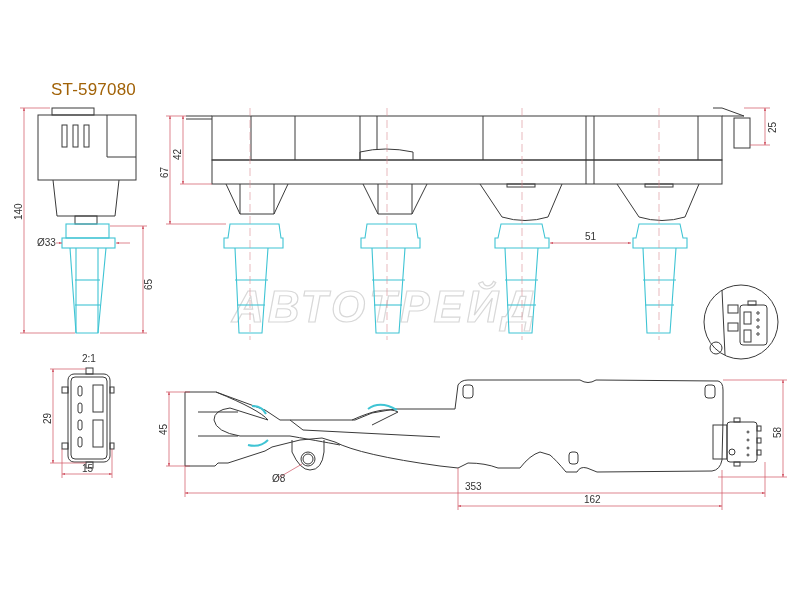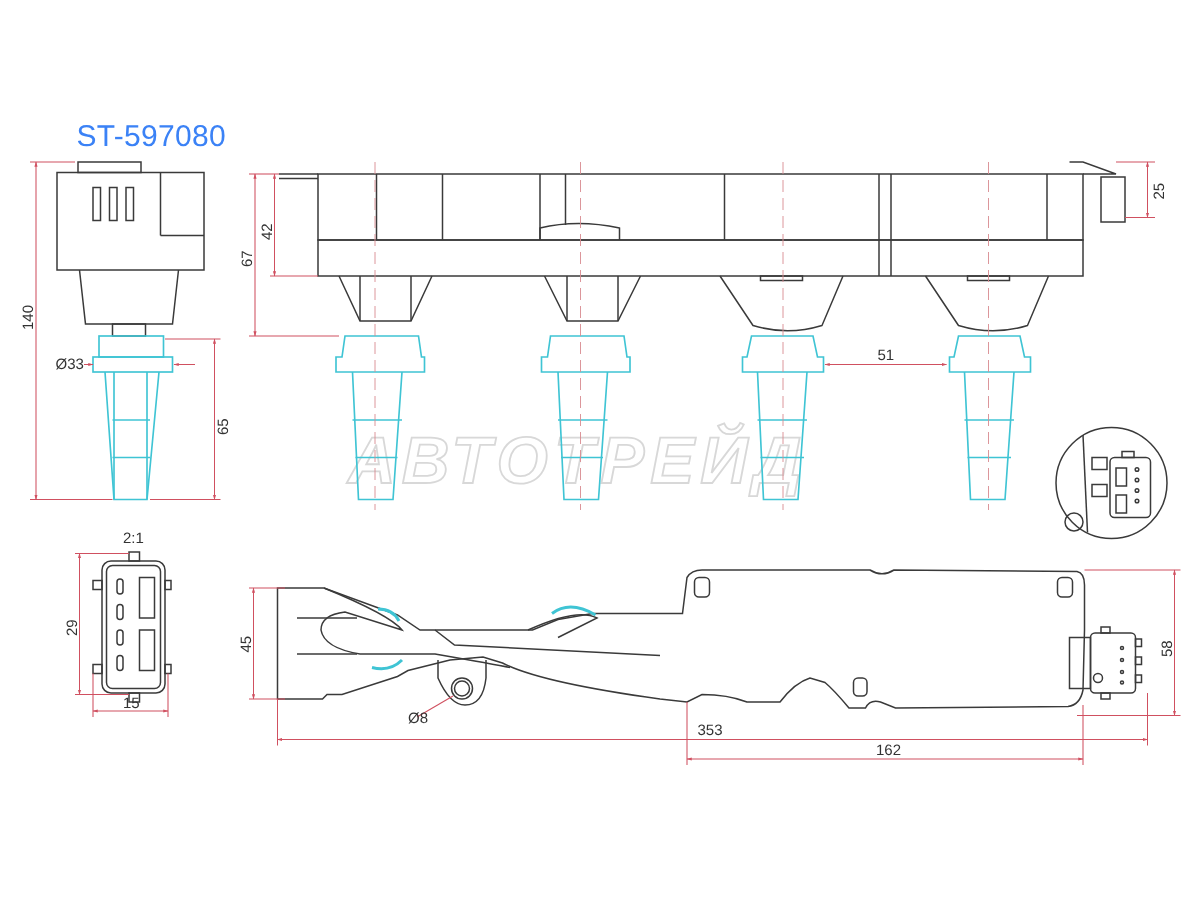--- a/index.html
+++ b/index.html
@@ -1,17 +1,17 @@
 <!DOCTYPE html>
 <html><head>
 <meta charset="utf-8">
 <style>
   html, body { margin: 0; padding: 0; background: #ffffff; }
   body { width: 800px; height: 600px; position: relative; overflow: hidden; font-family: "Liberation Sans", sans-serif; }
-  .part-number { position: absolute; left: 51px; top: 80px; font-size: 20px; color: #3b82f6; letter-spacing: 0.2px; }
+  .part-number { position: absolute; left: 51px; top: 80px; font-size: 17px; color: #a16207; letter-spacing: 0.2px; }
   svg.drawing { position: absolute; left: 0; top: 0; }
   .dim { font-family: "Liberation Sans", sans-serif; font-size: 10px; fill: #333; }
   .wm { font-family: "Liberation Sans", sans-serif; font-size: 44px; font-style: italic; font-weight: bold; fill: none; stroke: #d8d8d8; stroke-width: 1.2; letter-spacing: 4px; }
 </style>
 </head>
 <body>
 
 <div class="part-number">ST-597080</div>
 
 <svg class="drawing" width="800" height="600" viewBox="0 0 800 600">

